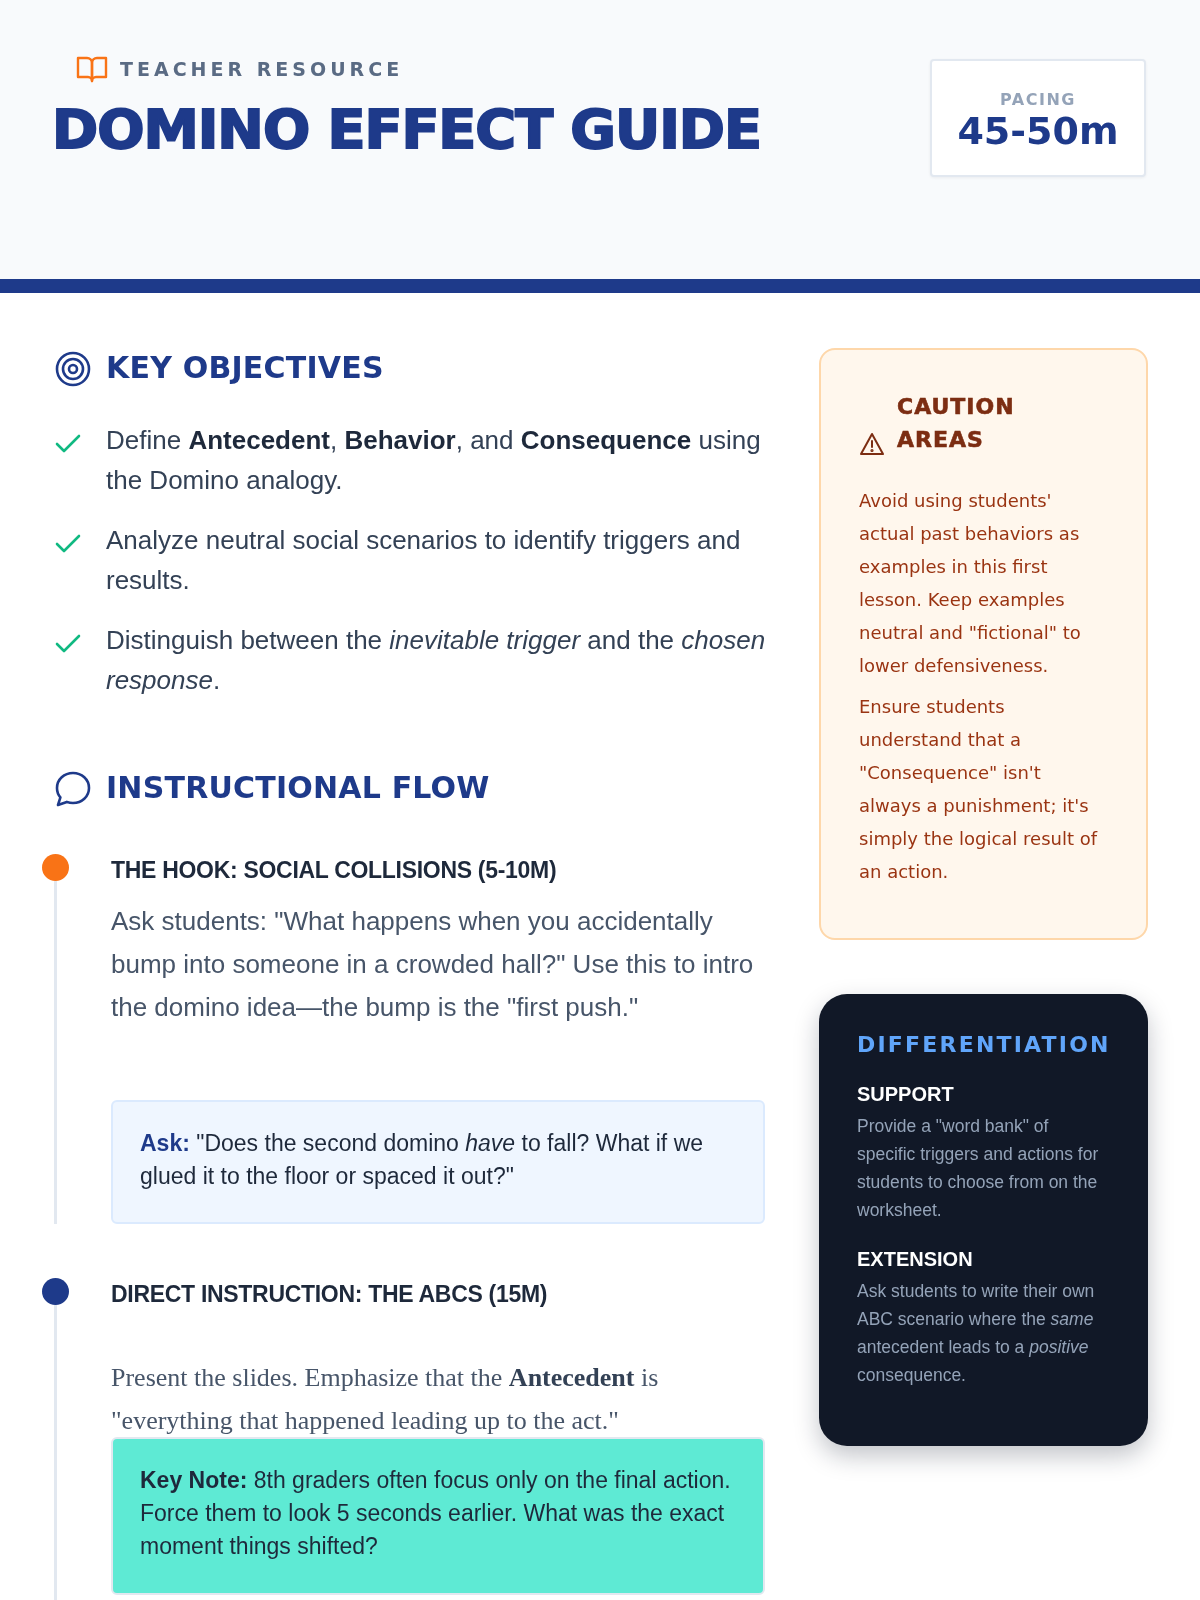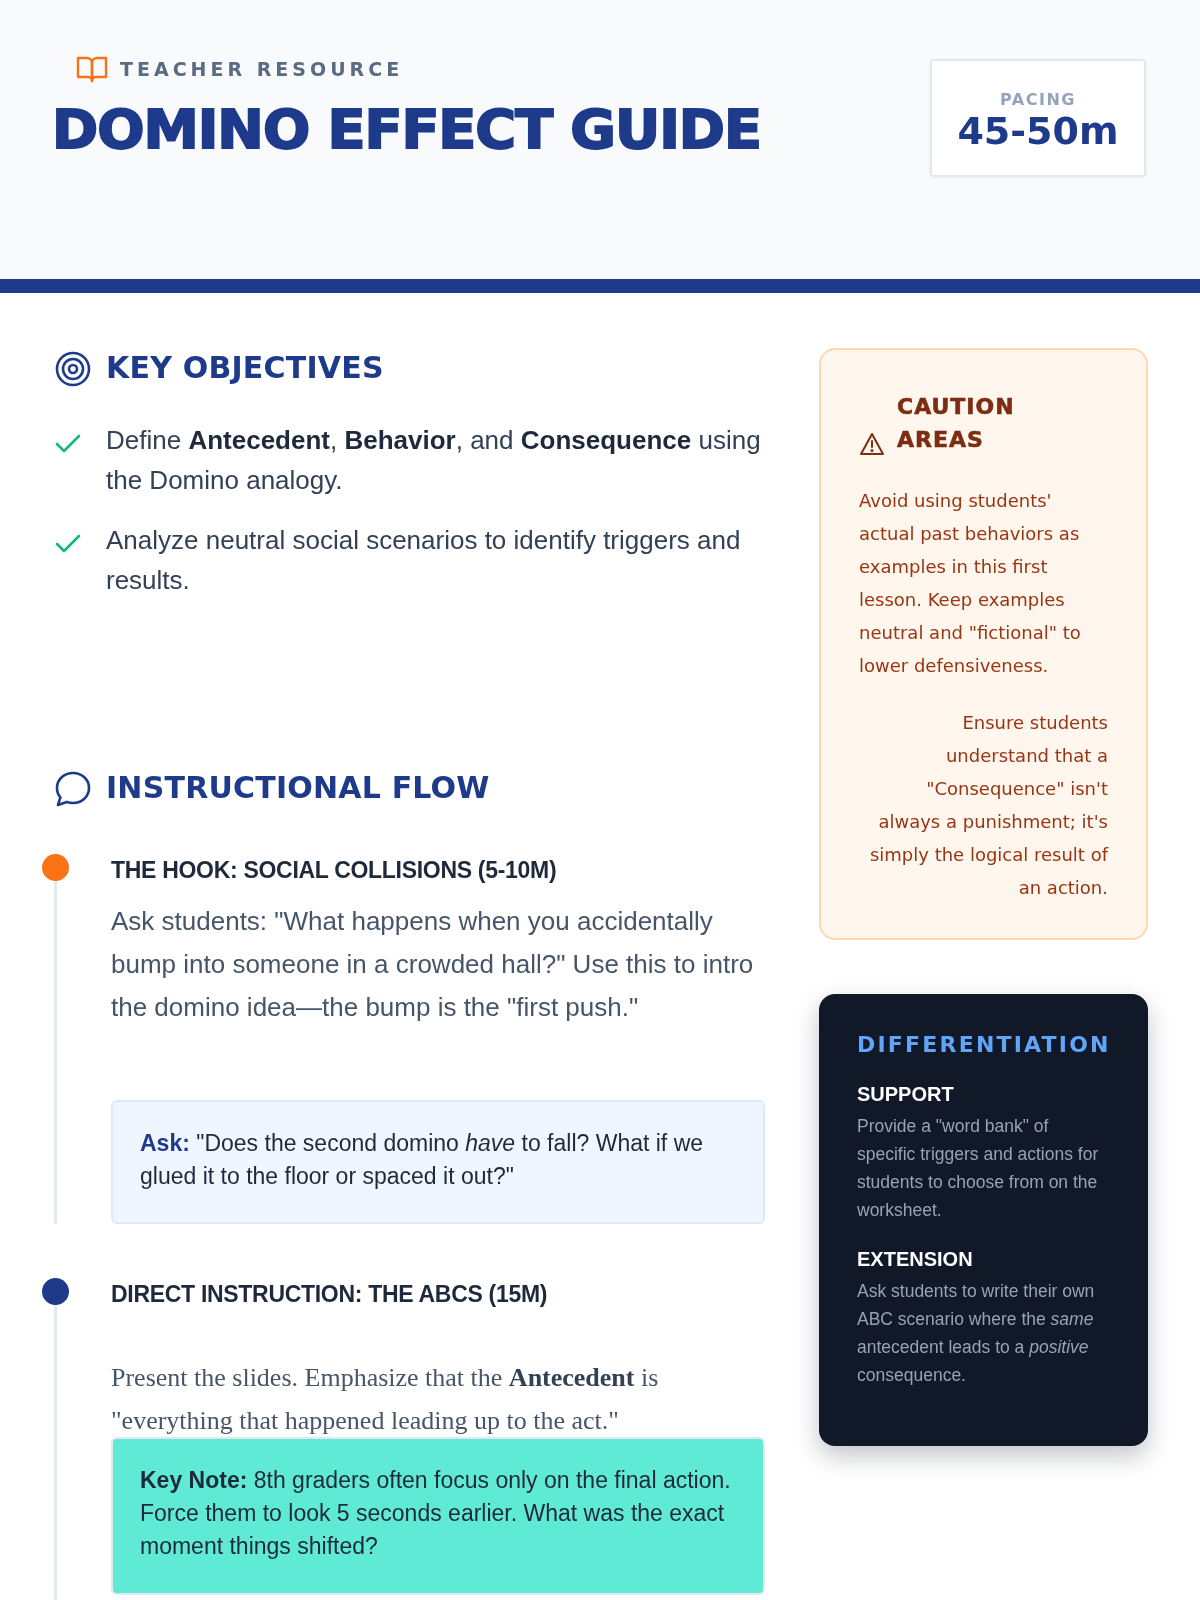--- a/index.html
+++ b/index.html
@@ -95,25 +95,25 @@
     .caution-head .icon { width: 26px; height: 24px; display: inline-block; }
     .caution-title {
       font-family: "DejaVu Sans", sans-serif; font-weight: 900; font-size: 22px;
       line-height: 33px; color: #7c2d12; letter-spacing: 1px; width: 150px;
       -webkit-text-stroke: 0.6px #7c2d12;
     }
     .caution-p {
       margin-top: 28px; font-family: "DejaVu Sans", sans-serif; font-size: 18px;
       line-height: 33px; color: #9a3412;
     }
-    .caution-p + .caution-p { margin-top: 24px; text-align: right; }
+    .caution-p + .caution-p { margin-top: 8px; }
 
     .diff-card {
       position: absolute; left: 819px; top: 994px; width: 329px; height: 452px;
-      background: #111827; border-radius: 16px; padding: 38px 38px;
+      background: #111827; border-radius: 28px; padding: 38px 38px;
       box-shadow: 0 10px 24px rgba(15,23,42,0.25);
     }
     .diff-title {
       font-family: "DejaVu Sans", sans-serif; font-weight: bold; font-size: 22px;
       letter-spacing: 2.2px; color: #60a5fa;
     }
     .diff-sub {
       margin-top: 26px; font-size: 20px; font-weight: bold; color: #ffffff;
     }
     .diff-body {
@@ -163,20 +163,28 @@
     <span class="rich"><span>Define </span><b>Antecedent</b><span>, </span><b>Behavior</b><span>, and </span><b>Consequence</b><span> using the Domino analogy.</span></span>
   </li>
   <li class="objective">
     <span class="check">
       <svg width="28" height="22" viewBox="0 0 28 22" fill="none" stroke="#10b981" stroke-width="2.6" stroke-linecap="round" stroke-linejoin="round">
           <path d="M3 11l7 7L25 3"></path>
         </svg>
     </span>
     <span class="rich"><span>Analyze neutral social scenarios to identify triggers and results.</span></span>
   </li>
+  <li class="objective">
+    <span class="check">
+      <svg width="28" height="22" viewBox="0 0 28 22" fill="none" stroke="#10b981" stroke-width="2.6" stroke-linecap="round" stroke-linejoin="round">
+          <path d="M3 11l7 7L25 3"></path>
+        </svg>
+    </span>
+    <span class="rich"><span>Distinguish between the </span><i>inevitable trigger</i><span> and the </span><i>chosen response</i><span>.</span></span>
+  </li>
 </ul>
 
 <div class="section-heading" id="flow-heading">
   <span class="icon">
     <svg width="38" height="38" viewBox="0 0 38 38" fill="none" stroke="#1e3a8a" stroke-width="2.6" stroke-linejoin="round">
       <path d="M19 3c8.8 0 16 6.3 16 15s-7.2 15-16 15c-2.2 0-4.3-.4-6.2-1.1L4 35l2.4-7.6C4.2 24.9 3 21.6 3 18 3 9.3 10.2 3 19 3z"></path>
     </svg>
   </span>
   <span>INSTRUCTIONAL FLOW</span>
 </div>

